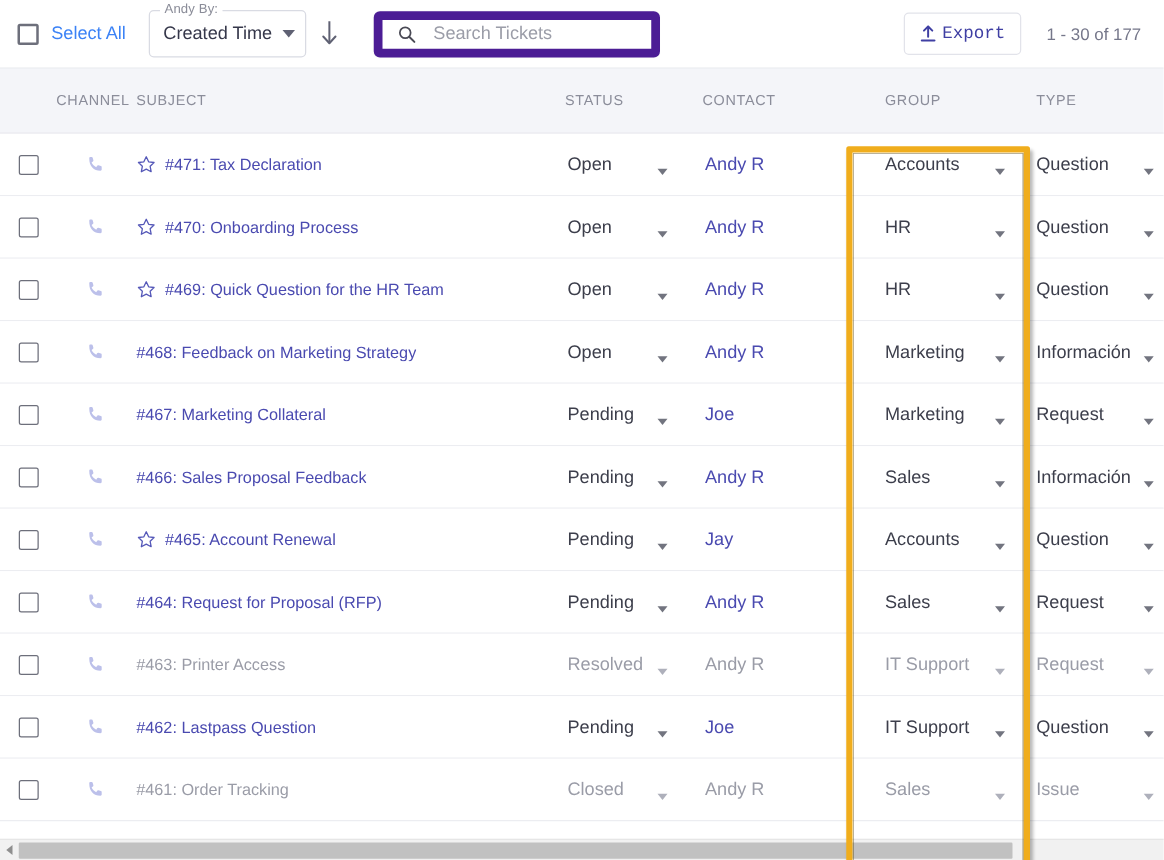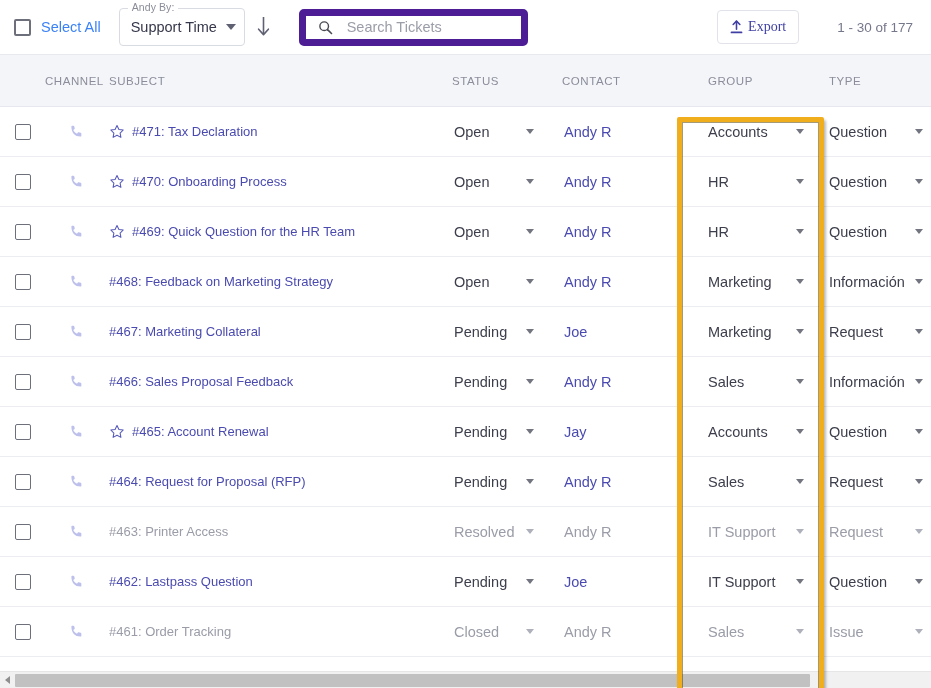--- a/index.html
+++ b/index.html
@@ -116,32 +116,32 @@
     display: flex; align-items: center; gap: 14px;
   }
   .btn {
     height: 34px;
     min-width: 76px;
     border: 1px solid #e2e3ea;
     border-radius: 4px;
     background: #fff;
     color: #3f3fa3;
     font-size: 14px;
-    font-family: Liberation Serif, serif;
+    font-family: Liberation Mono, monospace;
     display: flex; align-items: center; justify-content: center;
     gap: 5px;
     padding: 0 12px;
     cursor: pointer;
   }
   .btn svg { display: block; }
   .count {
     font-size: 13.5px;
     color: #75778a;
     white-space: nowrap;
-    margin-left: 24px;
+    margin-left: 6px;
     margin-right: 2px;
   }
 
   
   .table { position: relative; width: 931px; }
   .row {
     display: flex;
     align-items: center;
     height: 50px;
     border-bottom: 1px solid #ecedf1;
@@ -188,21 +188,21 @@
   .subject-text {
     font-size: 13px;
     color: #4a4ab0;
     white-space: nowrap;
     overflow: hidden;
     text-overflow: ellipsis;
   }
   .row.muted .subject-text { color: #9a9ca7; }
 
   .cellwrap {
-    display: flex; align-items: center;
+    display: flex; align-items: flex-end;
     width: 100%;
     gap: 4px;
   }
   .cell-text {
     font-size: 14.5px;
     color: #3c3e4b;
     white-space: nowrap;
   }
   .cell-text.link { color: #4a4ab0; }
   .row.muted .cell-text { color: #9a9ca7; }
@@ -267,21 +267,21 @@
   <div class="toolbar">
 
     <div class="select-all">
       <div class="cbox"></div>
       <span class="select-all-label">Select All</span>
     </div>
 
     <div class="sortwrap">
       <span class="sortlabel">Andy By:</span>
       <div class="sortbox">
-        <span class="sortvalue">Support Time</span>
+        <span class="sortvalue">Created Time</span>
         <span class="caret"></span>
       </div>
     </div>
 
     <div class="sortdir">
       <svg width="15" height="22" viewBox="0 0 15 22">
         <path d="M7.5 1 L7.5 18" stroke="#5f6173" stroke-width="1.6" fill="none"></path>
         <path d="M2.6 13.2 L7.5 18.6 L12.4 13.2" stroke="#5f6173" stroke-width="1.6" fill="none" stroke-linecap="round" stroke-linejoin="round"></path>
       </svg>
     </div>

